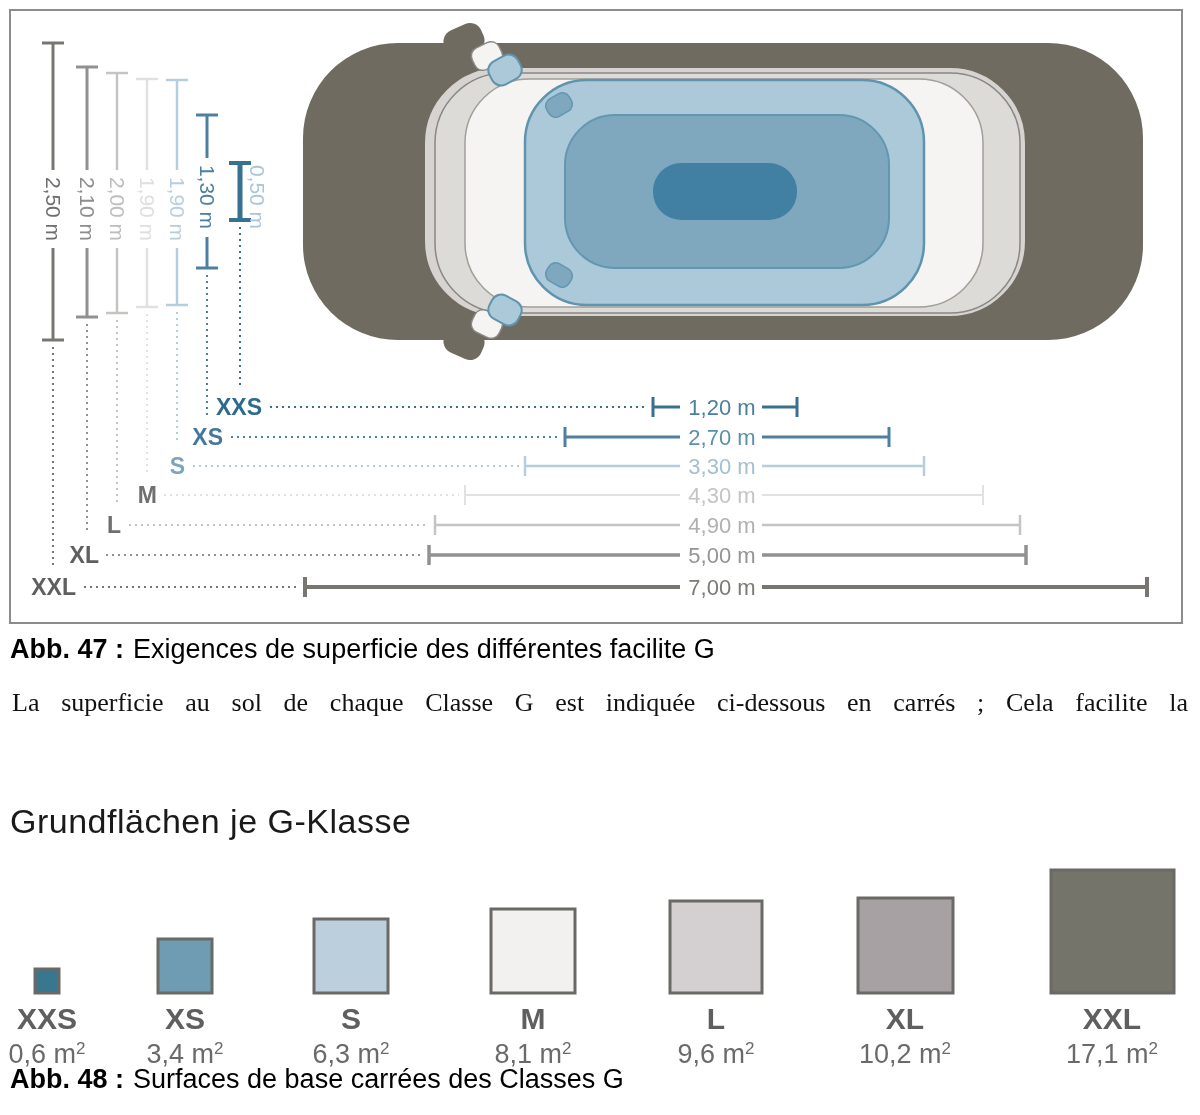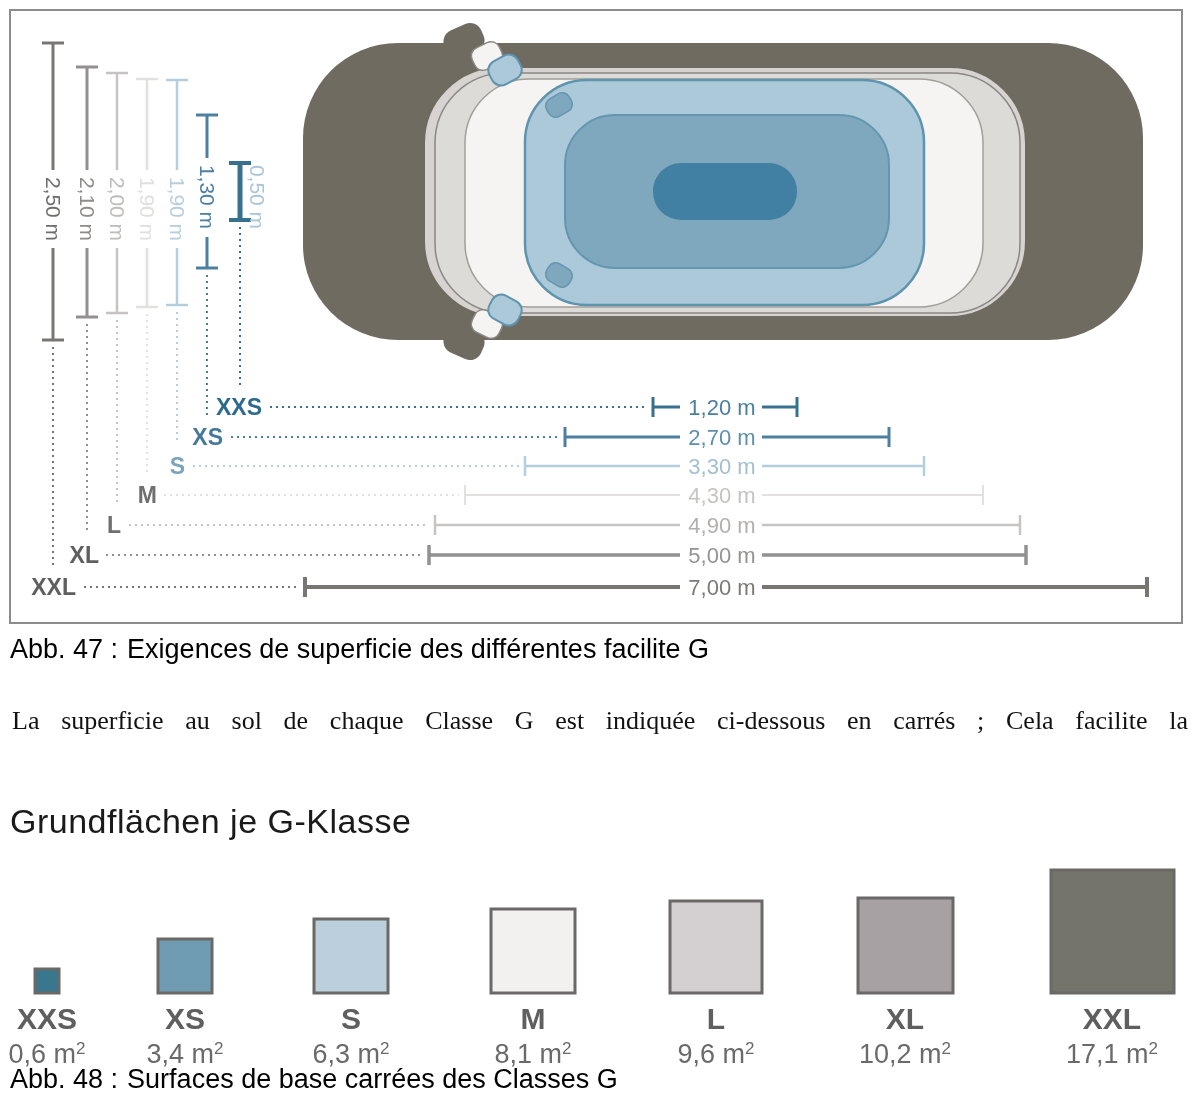--- a/index.html
+++ b/index.html
@@ -10,21 +10,21 @@
   }
   .abs { position: absolute; }
   svg text { font-family: "Liberation Sans", sans-serif; }
   .wdim-label { font-size: 21px; }
   .size-label { font-size: 23px; font-weight: bold; }
   .len-value { font-size: 22px; }
   .fig-caption {
     left: 10px; width: 1180px; font-size: 27px; color: #000;
     font-family: "Liberation Sans", sans-serif;
   }
-  .fig-caption .cap-bold { font-weight: normal; }
+  .fig-caption .cap-bold { font-weight: bold; }
   .fig-caption .cap-rest { margin-left: 9px; }
   .para {
     left: 12px; width: 1176px;
     font-family: "Liberation Serif", serif;
     font-size: 26px; color: #111; line-height: 46px;
   }
   .para .pline { width: 100%; }
   .para .pline.justify { text-align: justify; text-align-last: justify; }
   .page-heading {
     left: 10px; font-size: 34px; font-weight: normal; color: #1a1a1a;
@@ -222,21 +222,21 @@
     </g>
     <text class="size-label" x="76" y="595" text-anchor="end" fill="#5f5f5f">XXL</text>
     <text class="len-value" x="722" y="595" text-anchor="middle" fill="#7c7a75">7,00 m</text>
   </g>
 </svg>
 
 <div class="abs fig-caption" style="top:634px;">
   <span class="cap-bold">Abb. 47 :</span><span class="cap-rest">Exigences de superficie des différentes facilite G</span>
 </div>
 
-<div class="abs para" style="top:698px;">
+<div class="abs para" style="top:680px;">
   <div class="pline justify">La superficie au sol de chaque Classe G est indiquée ci-dessous en carrés ; Cela facilite la</div>
 </div>
 
 <div class="abs page-heading" style="top:802px;">Grundflächen je G-Klasse</div>
 
 <svg class="abs" style="left:0; top:855px;" width="1200" height="218" viewBox="0 0 1200 218">
 
   <g>
     <rect x="35" y="114" width="24" height="24" stroke-width="3" stroke="#6b6966" fill="#39778f"></rect>
     <text class="sq-label" x="47" y="174" text-anchor="middle" fill="#5f5f5f">XXS</text>

